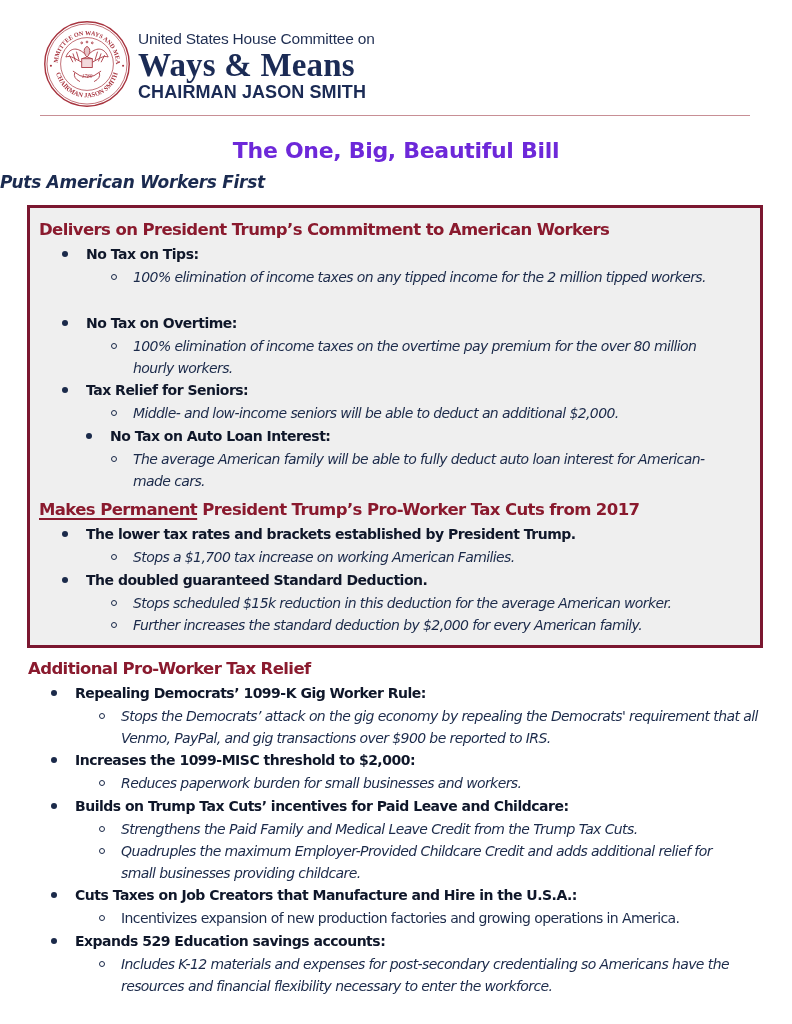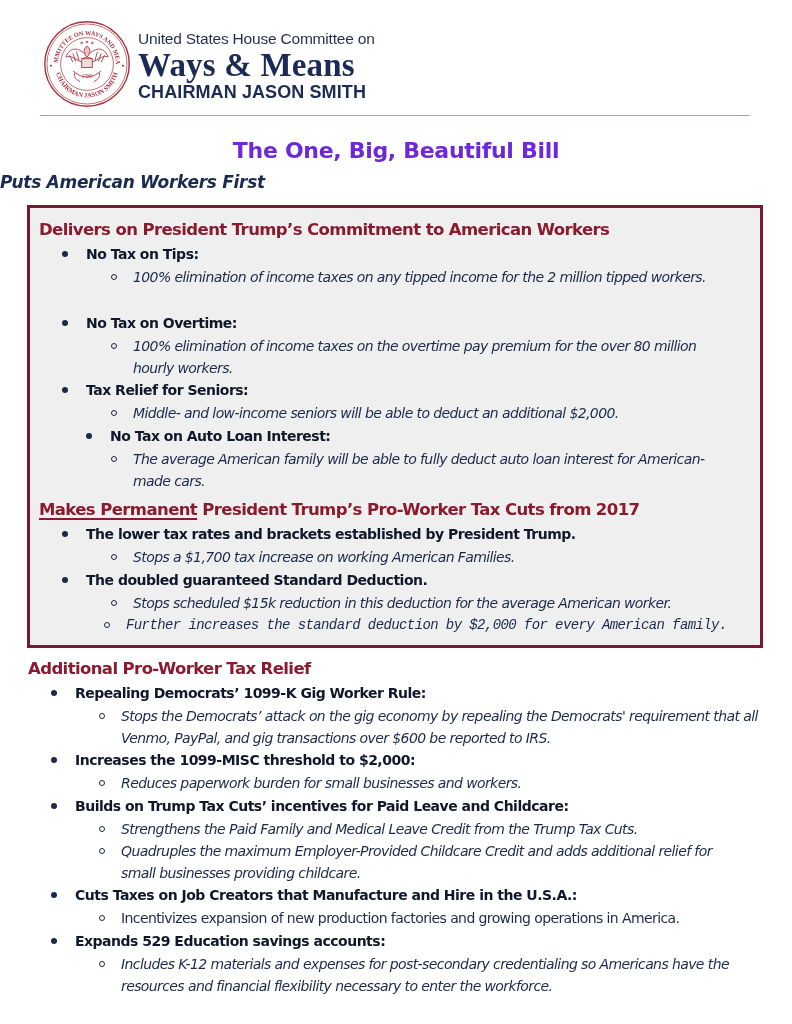--- a/index.html
+++ b/index.html
@@ -97,26 +97,26 @@
 <div class="bullet" style="left:86px; top:428px;margin-left:24px;"><span class="dot"></span><span>No Tax on Auto Loan Interest:</span></div>
 <div class="sub" style="left:133px; top:448px; width:590px;"><span class="ring"></span><span>The average American family will be able to fully deduct auto loan interest for American-made cars.</span></div>
 
 <div class="sec-head" style="left:39px; top:500px;"><u>Makes Permanent</u><span> President Trump’s Pro-Worker Tax Cuts from 2017</span></div>
 
 <div class="bullet" style="left:86px; top:526px;"><span class="dot"></span><span>The lower tax rates and brackets established by President Trump.</span></div>
 <div class="sub" style="left:133px; top:546px; width:620px;"><span class="ring"></span><span>Stops a $1,700 tax increase on working American Families.</span></div>
 
 <div class="bullet" style="left:86px; top:572px;"><span class="dot"></span><span>The doubled guaranteed Standard Deduction.</span></div>
 <div class="sub" style="left:133px; top:592px; width:630px; white-space:nowrap;"><span class="ring"></span><span>Stops scheduled $15k reduction in this deduction for the average American worker.</span></div>
-<div class="sub" style="left:126px; top:614px; width:630px; white-space:nowrap;font-family:Liberation Mono, monospace;"><span class="ring"></span><span>Further increases the standard deduction by $2,000 for every American family.</span></div>
+<div class="sub" style="left:133px; top:614px; width:630px; white-space:nowrap;"><span class="ring"></span><span>Further increases the standard deduction by $2,000 for every American family.</span></div>
 
 <div class="sec-head" style="left:28px; top:659px;">Additional Pro-Worker Tax Relief</div>
 
 <div class="bullet" style="left:75px; top:685px;"><span class="dot"></span><span>Repealing Democrats’ 1099-K Gig Worker Rule:</span></div>
-<div class="sub" style="left:121px; top:705px; width:650px;"><span class="ring"></span><span>Stops the Democrats’ attack on the gig economy by repealing the Democrats' requirement that all Venmo, PayPal, and gig transactions over $600 be reported to IRS.</span></div>
+<div class="sub" style="left:121px; top:705px; width:650px;"><span class="ring"></span><span>Stops the Democrats’ attack on the gig economy by repealing the Democrats' requirement that all Venmo, PayPal, and gig transactions over $900 be reported to IRS.</span></div>
 
 <div class="bullet" style="left:75px; top:752px;"><span class="dot"></span><span>Increases the 1099-MISC threshold to $2,000:</span></div>
 <div class="sub" style="left:121px; top:772px; width:650px;"><span class="ring"></span><span>Reduces paperwork burden for small businesses and workers.</span></div>
 
 <div class="bullet" style="left:75px; top:798px;"><span class="dot"></span><span>Builds on Trump Tax Cuts’ incentives for Paid Leave and Childcare:</span></div>
 <div class="sub" style="left:121px; top:818px; width:650px;"><span class="ring"></span><span>Strengthens the Paid Family and Medical Leave Credit from the Trump Tax Cuts.</span></div>
 <div class="sub" style="left:121px; top:840px; width:620px;"><span class="ring"></span><span>Quadruples the maximum Employer-Provided Childcare Credit and adds additional relief for small businesses providing childcare.</span></div>
 
 <div class="bullet" style="left:75px; top:887px;"><span class="dot"></span><span>Cuts Taxes on Job Creators that Manufacture and Hire in the U.S.A.:</span></div>
 <div class="sub upright" style="left:121px; top:907px; width:660px; white-space:nowrap;"><span class="ring"></span><span>Incentivizes expansion of new production factories and growing operations in America.</span></div>

